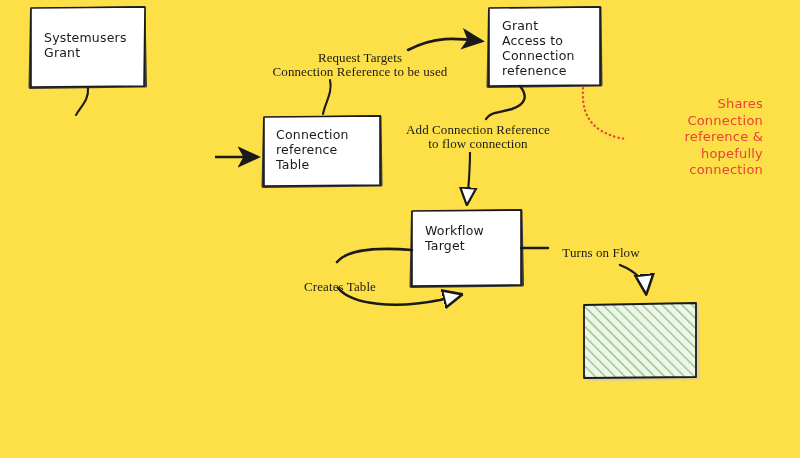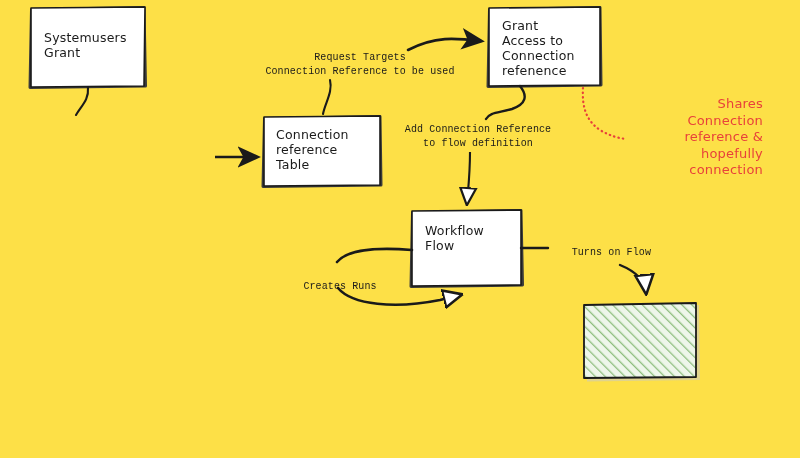--- a/index.html
+++ b/index.html
@@ -30,22 +30,22 @@
     font-family: "DejaVu Sans", sans-serif;
     font-size: 12.5px;
     line-height: 15px;
     color: #1a1a1a;
     letter-spacing: 0.2px;
     white-space: pre-line;
     pointer-events: none;
   }
   .edge-label {
     position: absolute;
-    font-family: Liberation Mono, monospace;
-    font-size: 10px;
+    font-family: Liberation Serif, serif;
+    font-size: 13px;
     line-height: 14px;
     color: #1a1a1a;
     letter-spacing: 0.1px;
     text-align: center;
     white-space: pre-line;
   }
   .annot-label {
     position: absolute;
     font-family: "DejaVu Sans", sans-serif;
     font-size: 13px;
@@ -129,33 +129,33 @@
 refenence</div>
 
   <div class="node-label" style="left:44px; top:30px; width:100px;">Systemusers
 Grant</div>
 
   <div class="node-label" style="left:276px; top:127px; width:102px;">Connection
 reference
 Table</div>
 
   <div class="node-label" style="left:425px; top:223px; width:96px;">Workflow
-Flow</div>
+Target</div>
 
 
 
   <div class="edge-label" style="left:246px; top:51px; width:228px;">Request Targets
 Connection Reference to be used</div>
 
   <div class="edge-label" style="left:392px; top:123px; width:172px;">Add Connection Reference
-to flow definition</div>
+to flow connection</div>
 
-  <div class="edge-label" style="left:294px; top:280px; width:92px;">Creates Runs</div>
+  <div class="edge-label" style="left:294px; top:280px; width:92px;">Creates Table</div>
 
-  <div class="edge-label" style="left:551px; top:246px; width:100px;text-align:right;">Turns on Flow</div>
+  <div class="edge-label" style="left:551px; top:246px; width:100px;">Turns on Flow</div>
 
   <div class="annot-label" style="left:633px; top:96px; width:130px; color:#e8413a;">Shares
 Connection
 reference &amp;
 hopefully
 connection</div>
 
 </div>
 
 </body></html>

